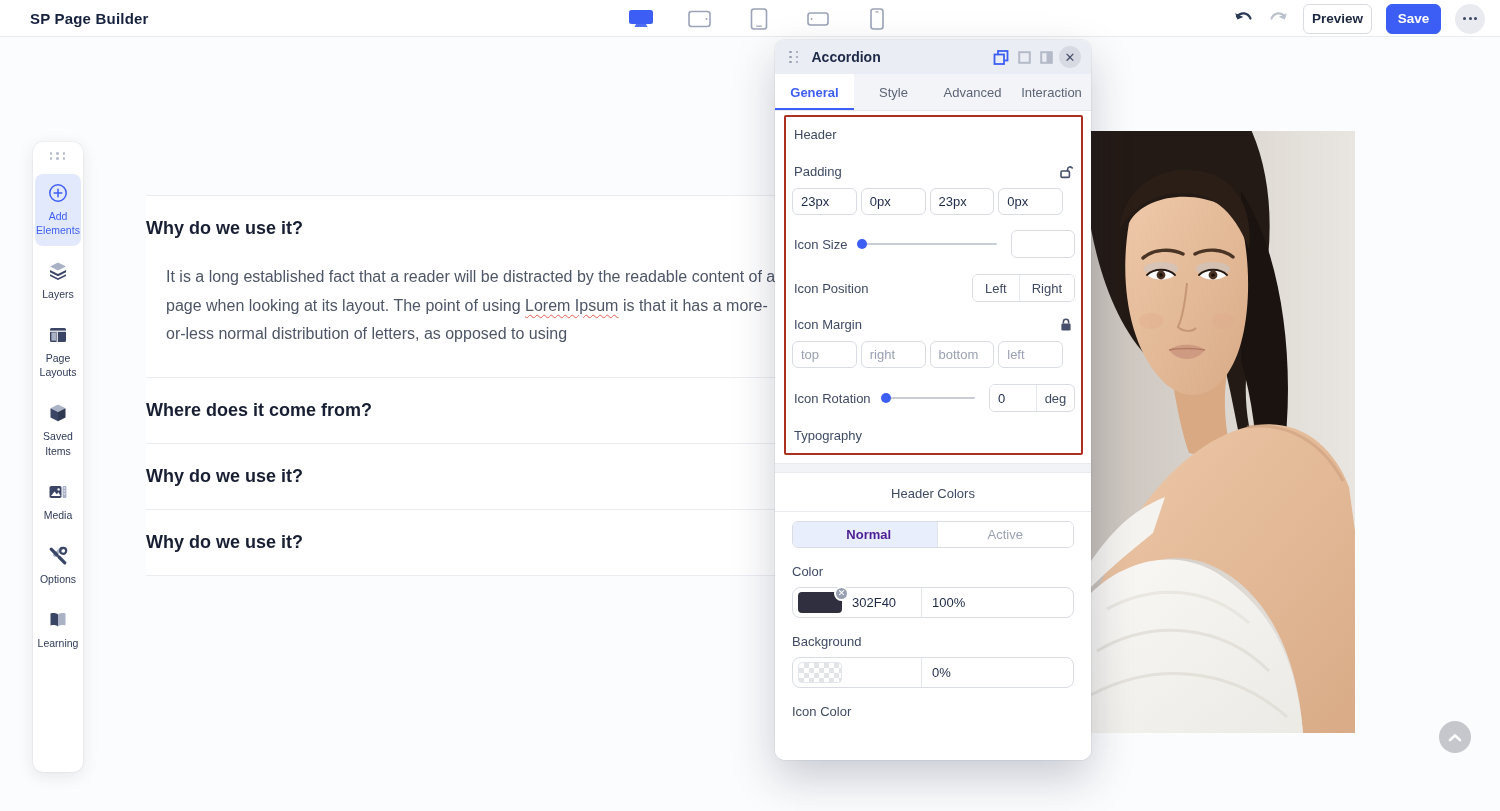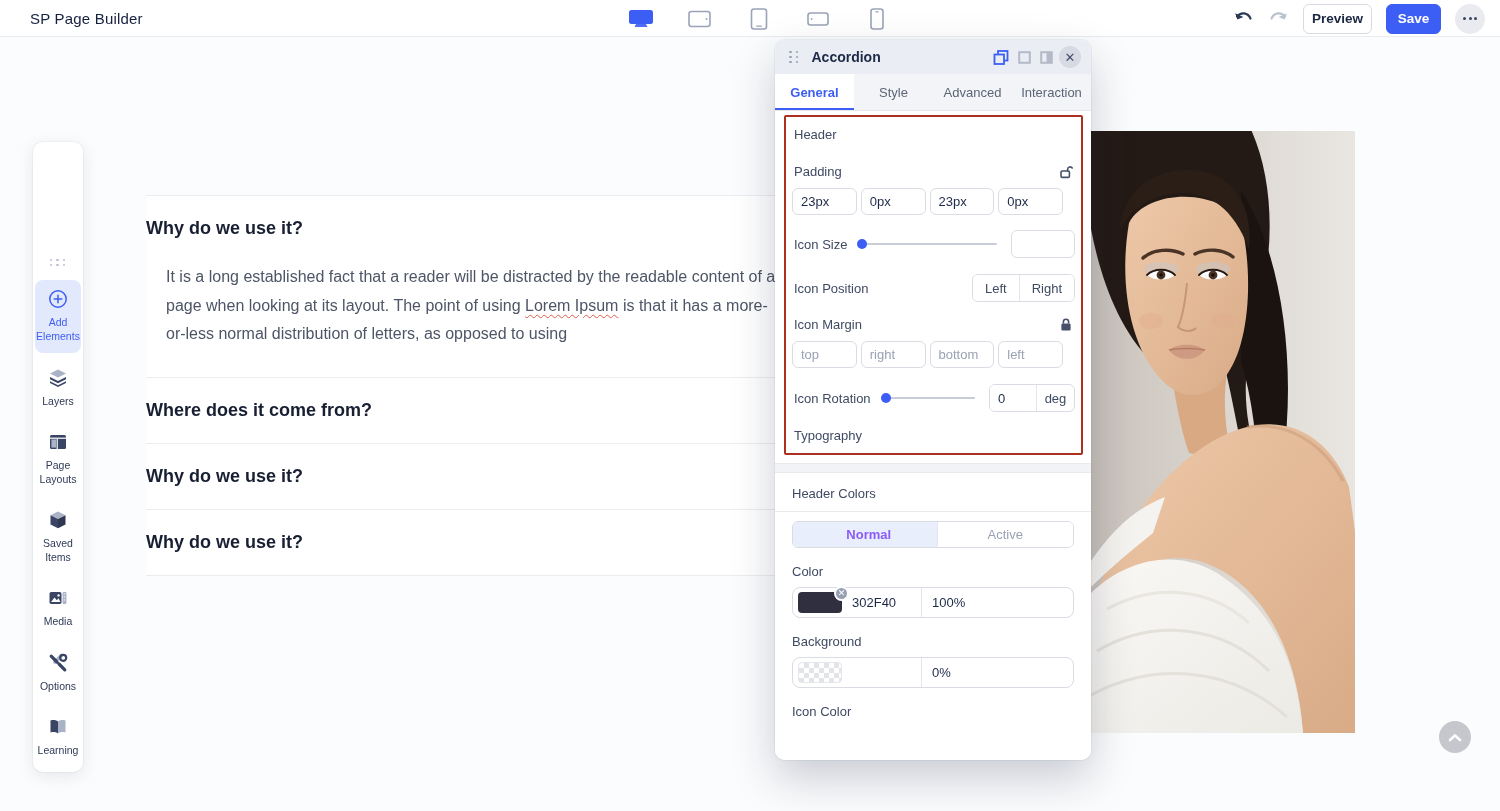--- a/index.html
+++ b/index.html
@@ -7,35 +7,35 @@
   .stage {
     position:relative; width:1500px; height:811px; overflow:hidden;
     background:#fbfcfd; font-family:"Liberation Sans", sans-serif; color:#1d2947;
   }
 
   
   .topbar {
     position:absolute; left:0; top:0; width:1500px; height:37px; background:#ffffff;
     border-bottom:1px solid #e9ebef; display:flex; align-items:center; z-index:40;
   }
-  .app-title { position:absolute; left:30px; font-size:15px; font-weight:400; color:#16213e; letter-spacing:.2px;text-align:right; }
+  .app-title { position:absolute; left:30px; font-size:15px; font-weight:700; color:#16213e; letter-spacing:.2px;text-align:right; }
   .devices { position:absolute; left:628px; top:0; height:37px; display:flex; align-items:center; gap:33px; }
   .dev { display:flex; align-items:center; justify-content:center; width:26px; height:24px; cursor:pointer; }
   .topbar-right { position:absolute; right:15px; top:0; height:37px; display:flex; align-items:center; gap:14px; }
   .btn { border-radius:6px; font-size:13.5px; height:30px; display:flex; align-items:center; justify-content:center; cursor:pointer; }
   .btn-preview { width:69px; background:#fff; border:1px solid #d8dbe2; color:#1c2742; font-weight:700; }
   .btn-save { width:55px; background:#3d5ef4; color:#fff; border:1px solid #3d5ef4; font-weight:600; }
   .btn-more { width:30px; height:30px; border-radius:50%; background:#e9ebf1; display:flex; align-items:center; justify-content:center; gap:2.5px; cursor:pointer; }
   .btn-more i { width:3px; height:3px; border-radius:50%; background:#3a455f; }
 
   
   .sidebar {
     position:absolute; left:33px; top:142px; width:50px; height:630px; background:#fff;
     border-radius:10px; box-shadow:0 4px 16px rgba(25,35,70,.10), 0 0 0 1px rgba(25,35,70,.03);
-    display:flex; flex-direction:column; align-items:center; z-index:30; padding-top:10px;justify-content:flex-end;
+    display:flex; flex-direction:column; align-items:center; z-index:30; padding-top:10px;
   }
   .side-drag { display:grid; grid-template-columns:repeat(3,4px); gap:2.5px; margin-bottom:14px; cursor:grab; }
   .side-drag i { width:2.5px; height:2.5px; border-radius:50%; background:#b9bfcc; }
   .side-item { width:46px; display:flex; flex-direction:column; align-items:center; text-align:center;
     font-size:10.5px; line-height:1.35; color:#2e3a57; padding:9px 1px; cursor:pointer; border-radius:8px; margin-bottom:6px; }
   .side-item .s-ico { margin-bottom:6px; height:20px; display:flex; align-items:center; }
   .side-item.active { background:#e3e9fc; color:#3d5ef4; }
 
   
   .accordion { position:absolute; left:146px; top:195px; width:712px; background:#fff; z-index:1; }
@@ -86,25 +86,25 @@
   .unitgroup { display:flex; height:28px; border:1px solid #d9dce3; border-radius:6px; overflow:hidden; margin-left:12px; }
   .unitgroup input { width:46px; border:none; outline:none; font-size:13px; color:#1d2947; padding:0 8px; font-family:"Liberation Sans",sans-serif; }
   .unitgroup .unit { width:38px; border-left:1px solid #e3e6ec; display:flex; align-items:center; justify-content:center; font-size:13px; color:#3f4a63; }
   .typo-ctl { margin-top:8px; height:33px; border:1px solid #d9dce3; border-radius:8px; display:flex; align-items:center; padding:0 10px; cursor:pointer; }
   .typo-font { font-size:14px; font-weight:700; color:#1d2947; }
   .typo-sep { margin-left:auto; color:#3d5ef4; font-size:12px; }
   .typo-size { margin:0 10px; font-size:13px; color:#8a93a8; }
 
   .sep-strip { height:10px; background:#f2f3f6; border-top:1px solid #e9ebef; border-bottom:1px solid #e9ebef; margin-top:8px; }
   .colors-section { padding:0 17px; }
-  .colors-title { font-size:13px; color:#3f4a63; margin-top:13px; }
+  .colors-title { font-size:13px; color:#3f4a63; margin-top:13px;text-align:center; }
   .full-divider { height:1px; background:#e9ebef; margin:10px -17px 0 -17px; }
   .state-seg { display:flex; height:27px; border:1px solid #d9dce3; border-radius:6px; overflow:hidden; margin-top:9px; }
   .state-seg span { flex:1; display:flex; align-items:center; justify-content:center; font-size:13px; cursor:pointer; }
-  .state-on { background:#e8eefb; color:#8b5cf6; font-weight:600;padding-left:8px; }
+  .state-on { background:#e8eefb; color:#4c1d95; font-weight:600;padding-left:8px; }
   .state-off { background:#fff; color:#99a1b3; border-left:1px solid #e3e6ec; }
   .ctl-label { font-size:13px; color:#3f4a63; margin-top:16px; }
   .color-ctl { margin-top:8px; height:31px; border:1px solid #d9dce3; border-radius:8px; display:flex; align-items:center; }
   .cc-left { width:128px; display:flex; align-items:center; height:100%; flex:none; }
   .cc-right { flex:1; border-left:1px solid #e3e6ec; height:100%; display:flex; align-items:center; padding-left:10px; font-size:13px; color:#1d2947; }
   .swatch { width:44px; height:21px; border-radius:4px; margin-left:5px; position:relative; flex:none; }
   .swatch-x { position:absolute; top:-6px; right:-7px; width:15px; height:15px; border-radius:50%; background:#97a0b0;
     color:#fff; font-size:9px; line-height:1; display:flex; align-items:center; justify-content:center; border:2px solid #fff; cursor:pointer; }
   .hex { margin-left:10px; font-size:13px; color:#1d2947; }
   .checker { border:1px solid #e3e6ec;

